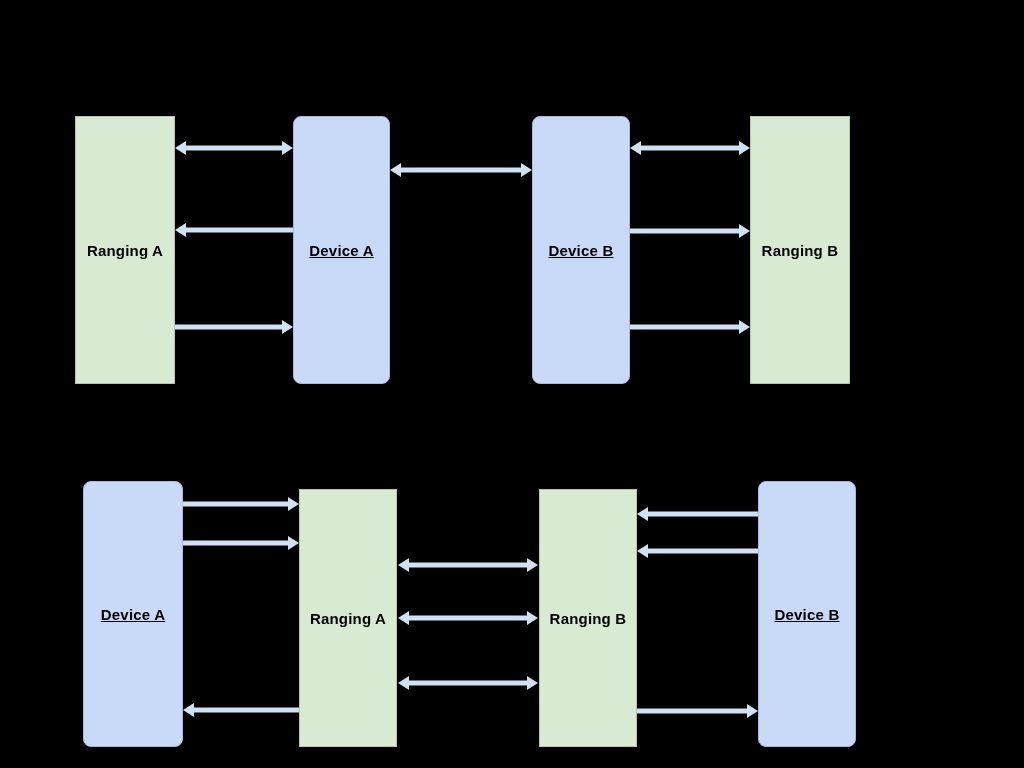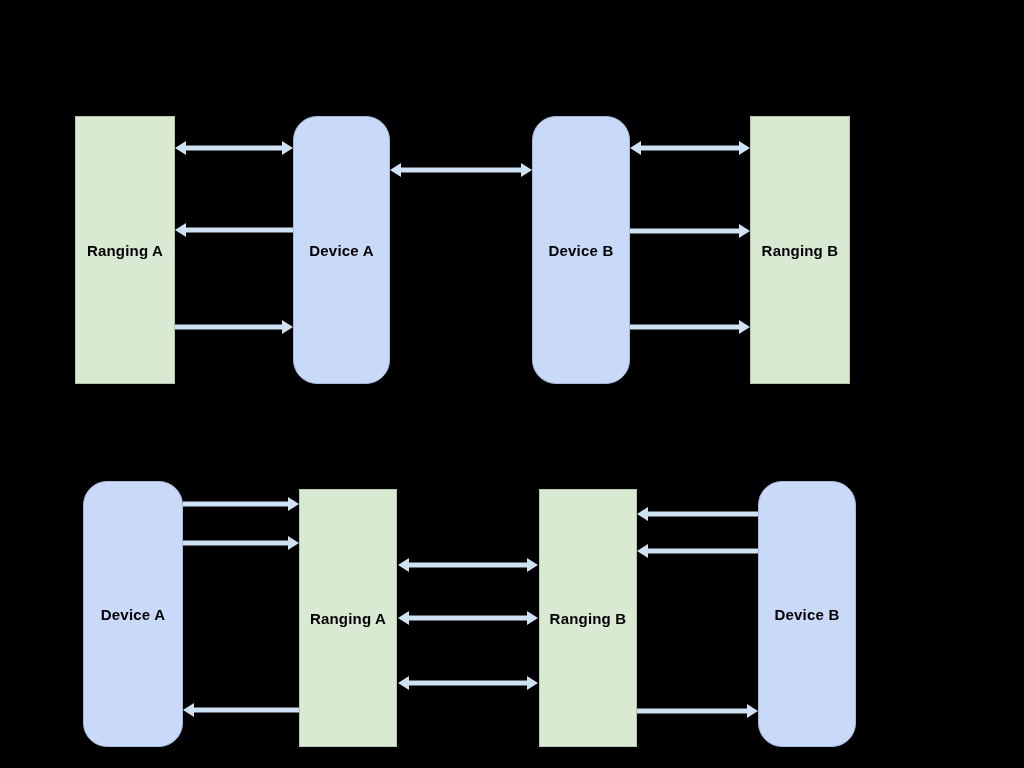--- a/index.html
+++ b/index.html
@@ -20,21 +20,22 @@
   .box {
     position: absolute;
     box-sizing: border-box;
     display: flex;
     align-items: center;
     justify-content: center;
   }
   .box.device {
     background: var(--device-fill);
     border: 1px solid var(--device-border);
-    border-radius: 24px;
+    border-radius: 8px;
+    text-decoration: underline;
   }
   .box.ranging {
     background: var(--ranging-fill);
     border: 1px solid var(--ranging-border);
     border-radius: 0;
   }
   .box-label {
     font-weight: bold;
     font-size: 15px;
     color: var(--label-color);

